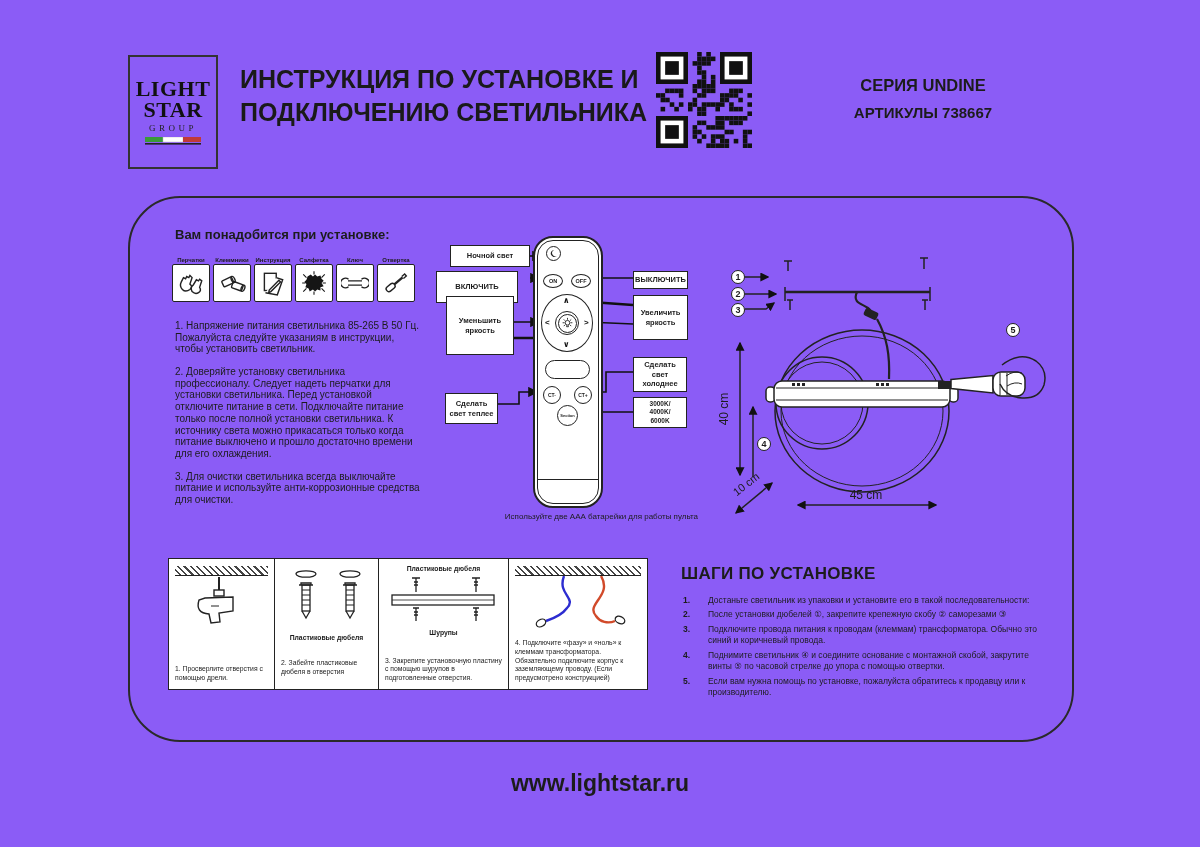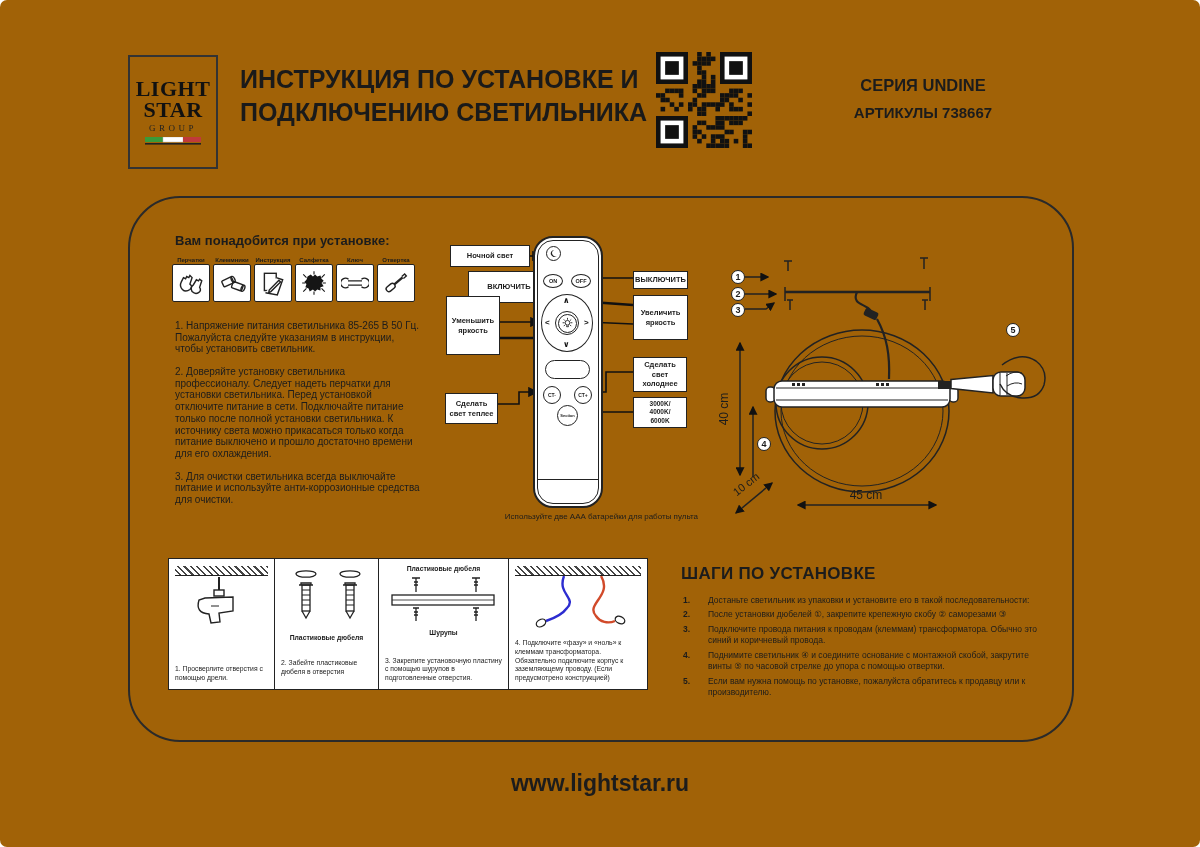--- a/index.html
+++ b/index.html
@@ -1,52 +1,52 @@
 <!DOCTYPE html>
 <html><head>
 <meta charset="utf-8">
 <style>
   html,body{margin:0;padding:0;background:#fff;}
   body{font-family:"Liberation Sans","DejaVu Sans",sans-serif;color:#1c1c1c;}
-  #page{position:relative;width:1200px;height:847px;background:#a16207;overflow:hidden;border-radius:7px;}
+  #page{position:relative;width:1200px;height:847px;background:#8b5cf6;overflow:hidden;}
   .abs{position:absolute;}
 
   
   .logo-box{left:128px;top:55px;width:86px;height:110px;border:2px solid #333;
     display:flex;flex-direction:column;align-items:center;justify-content:center;}
   .logo-word{font-family:"Liberation Serif","DejaVu Serif",serif;font-weight:700;
     font-size:22px;line-height:.92;letter-spacing:.5px;color:#111;}
   .logo-group{font-family:"Liberation Serif","DejaVu Serif",serif;font-size:9px;
     letter-spacing:3.5px;margin-top:3px;color:#222;}
   .flag{margin-top:4px;}
   .title{left:240px;top:63px;font-size:25px;font-weight:700;line-height:1.3;
     white-space:pre-line;color:#1a1a1a;}
   .qr{left:656px;top:52px;width:96px;height:96px;}
   .series{left:800px;top:76px;width:246px;text-align:center;font-size:16.5px;font-weight:700;}
   .article{left:790px;top:104px;width:266px;text-align:center;font-size:15px;font-weight:700;}
 
   
   .panel{left:128px;top:196px;width:942px;height:542px;border:2px solid #2a2a2a;border-radius:52px;}
 
   
-  .needs-heading{left:175px;top:233px;font-size:13px;font-weight:700;}
+  .needs-heading{left:175px;top:227px;font-size:13px;font-weight:700;}
   .tools-row{left:172px;top:257px;display:flex;gap:3px;}
   .tool{width:38px;display:flex;flex-direction:column;align-items:center;}
   .tool-label{font-size:6px;font-weight:700;margin-bottom:1px;white-space:nowrap;}
   .tool-box{width:36px;height:36px;border:1.5px solid #222;border-radius:2px;
     display:flex;align-items:center;justify-content:center;background:#fff;}
   .warnings{left:175px;top:320px;width:247px;font-size:10px;font-weight:500;line-height:1.17;}
   .warnings p{margin:0 0 11px 0;}
 
   
   .lbl{border:1.5px solid #222;background:#fff;display:flex;align-items:center;justify-content:center;
     text-align:center;font-size:7.5px;font-weight:600;line-height:1.25;padding:1px;box-sizing:border-box;}
   .lb-night{left:450px;top:245px;width:80px;height:22px;}
-  .lb-on{left:468px;top:271px;width:82px;height:32px;}
-  .lb-dim{left:446px;top:296px;width:54px;height:59px;}
+  .lb-on{left:436px;top:271px;width:82px;height:32px;}
+  .lb-dim{left:446px;top:296px;width:68px;height:59px;}
   .lb-warm{left:445px;top:393px;width:53px;height:31px;}
   .lb-off{left:633px;top:271px;width:55px;height:18px;}
   .lb-bright{left:633px;top:295px;width:55px;height:45px;}
   .lb-cold{left:633px;top:357px;width:54px;height:35px;}
   .lb-kelvin{left:633px;top:397px;width:54px;height:31px;font-size:6.5px;white-space:pre-line;}
 
   .remote{left:533px;top:236px;width:66px;height:268px;border:2px solid #222;border-radius:20px;background:#fff;}
   .remote-inner{position:absolute;inset:2px;border:1px solid #222;border-radius:16px;}
   .rbtn{position:absolute;border:1.5px solid #222;border-radius:50%;background:#fff;
     display:flex;align-items:center;justify-content:center;font-weight:700;box-sizing:border-box;}

